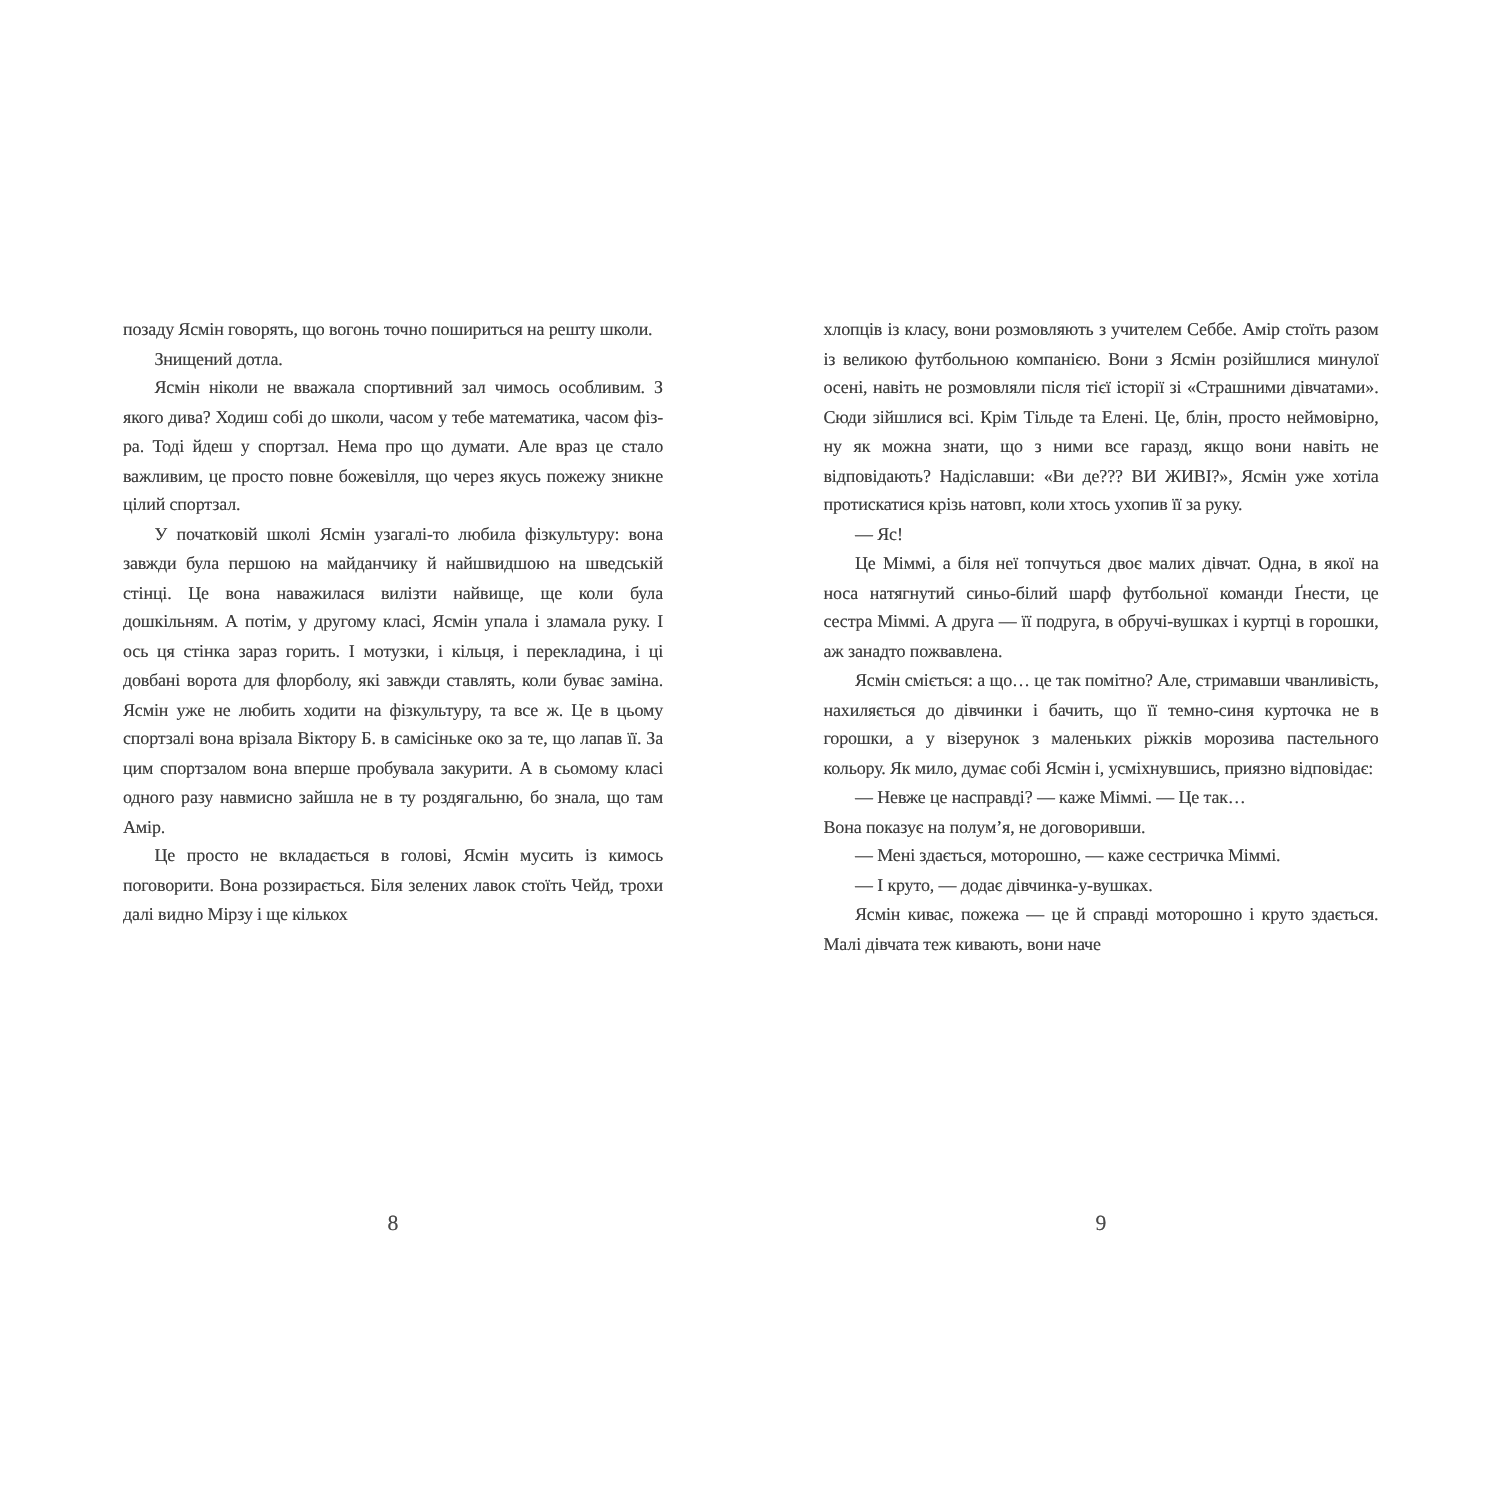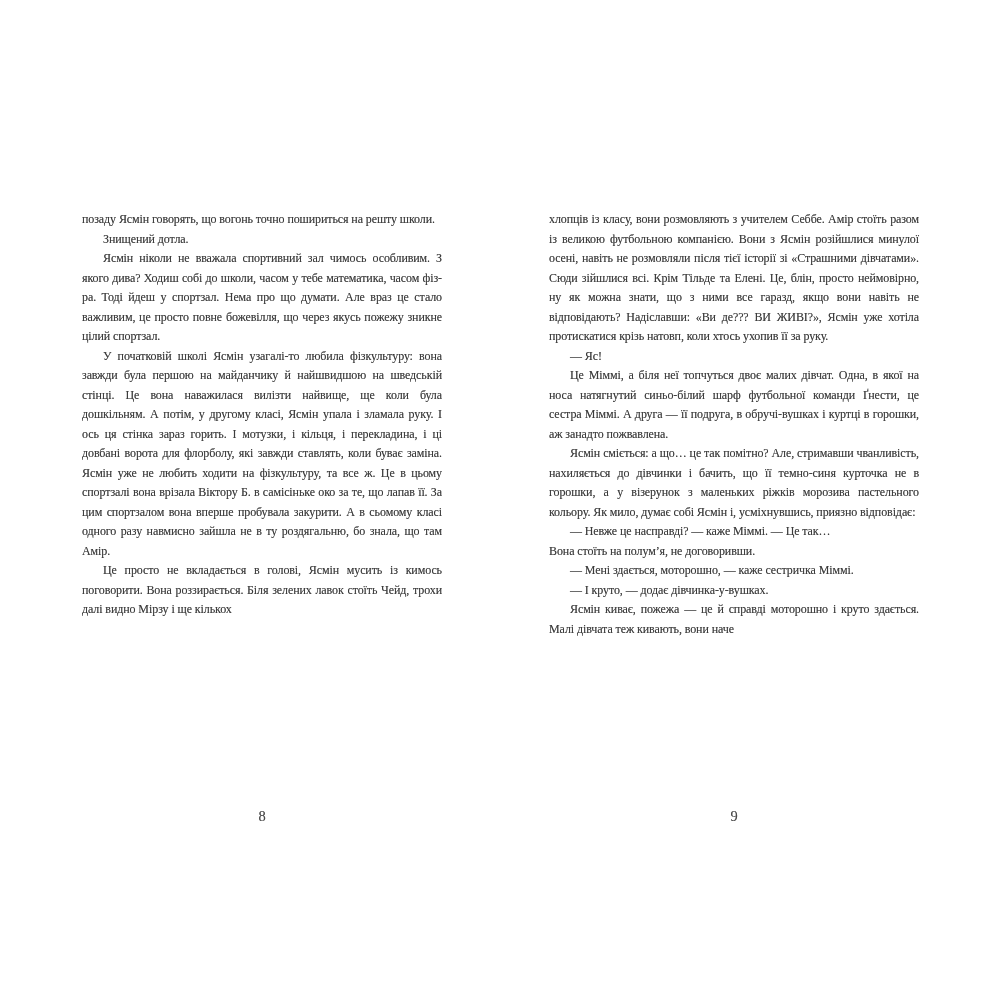--- a/index.html
+++ b/index.html
@@ -49,21 +49,21 @@
       <p class="para indent"><span>У початковій школі Ясмін узагалі-то любила фізкультуру: вона завжди була першою на майданчику й найшвидшою на шведській стінці. Це вона наважилася вилізти найвище, ще коли була дошкільням. А потім, у другому класі, Ясмін упала і зламала руку. І ось ця стінка зараз горить. І мотузки, і кільця, і перекладина, і ці довбані ворота для флорболу, які завжди ставлять, коли буває заміна. Ясмін уже не любить ходити на фізкультуру, та все ж. Це в цьому спортзалі вона врізала Віктору Б. в самісіньке око за те, що лапав її. За цим спортзалом вона вперше пробувала закурити. А в сьомому класі одного разу навмисно зайшла не в ту роздягальню, бо знала, що там Амір.</span></p>
       <p class="para indent"><span>Це просто не вкладається в голові, Ясмін мусить із кимось поговорити. Вона роззирається. Біля зелених лавок стоїть Чейд, трохи далі видно Мірзу і ще кількох</span></p>
     </div>
 
   <div class="page-col right">
       <p class="para"><span>хлопців із класу, вони розмовляють з учителем Себбе. Амір стоїть разом із великою футбольною компанією. Вони з Ясмін розійшлися минулої осені, навіть не розмовляли після тієї історії зі «Страшними дівчатами». Сюди зійшлися всі. Крім Тільде та Елені. Це, блін, просто неймовірно, ну як можна знати, що з ними все гаразд, якщо вони навіть не відповідають? Надіславши: </span><span class="italic">«Ви де??? ВИ ЖИВІ?»</span><span>, Ясмін уже хотіла протискатися крізь натовп, коли хтось ухопив її за руку.</span></p>
       <p class="para indent"><span>— Яс!</span></p>
       <p class="para indent"><span>Це Міммі, а біля неї топчуться двоє малих дівчат. Одна, в якої на носа натягнутий синьо-білий шарф футбольної команди Ґнести, це сестра Міммі. А друга — її подруга, в обручі-вушках і куртці в горошки, аж занадто пожвавлена.</span></p>
       <p class="para indent"><span>Ясмін сміється: а що… це так помітно? Але, стримавши чванливість, нахиляється до дівчинки і бачить, що її темно-синя курточка не в горошки, а у візерунок з маленьких ріжків морозива пастельного кольору. Як мило, думає собі Ясмін і, усміхнувшись, приязно відповідає:</span></p>
       <p class="para indent"><span>— Невже це насправді? — каже Міммі. — Це так…</span></p>
-      <p class="para"><span>Вона стоїть на полум’я, не договоривши.</span></p>
+      <p class="para"><span>Вона показує на полум’я, не договоривши.</span></p>
       <p class="para indent"><span>— Мені здається, моторошно, — каже сестричка Міммі.</span></p>
       <p class="para indent"><span>— І круто, — додає дівчинка-у-вушках.</span></p>
       <p class="para indent"><span>Ясмін киває, пожежа — це й </span><span class="italic">справді</span><span> моторошно і круто здається. Малі дівчата теж кивають, вони наче</span></p>
     </div>
 
   <div class="page-number left">8</div>
 
   <div class="page-number right">9</div>
 
 </div>

